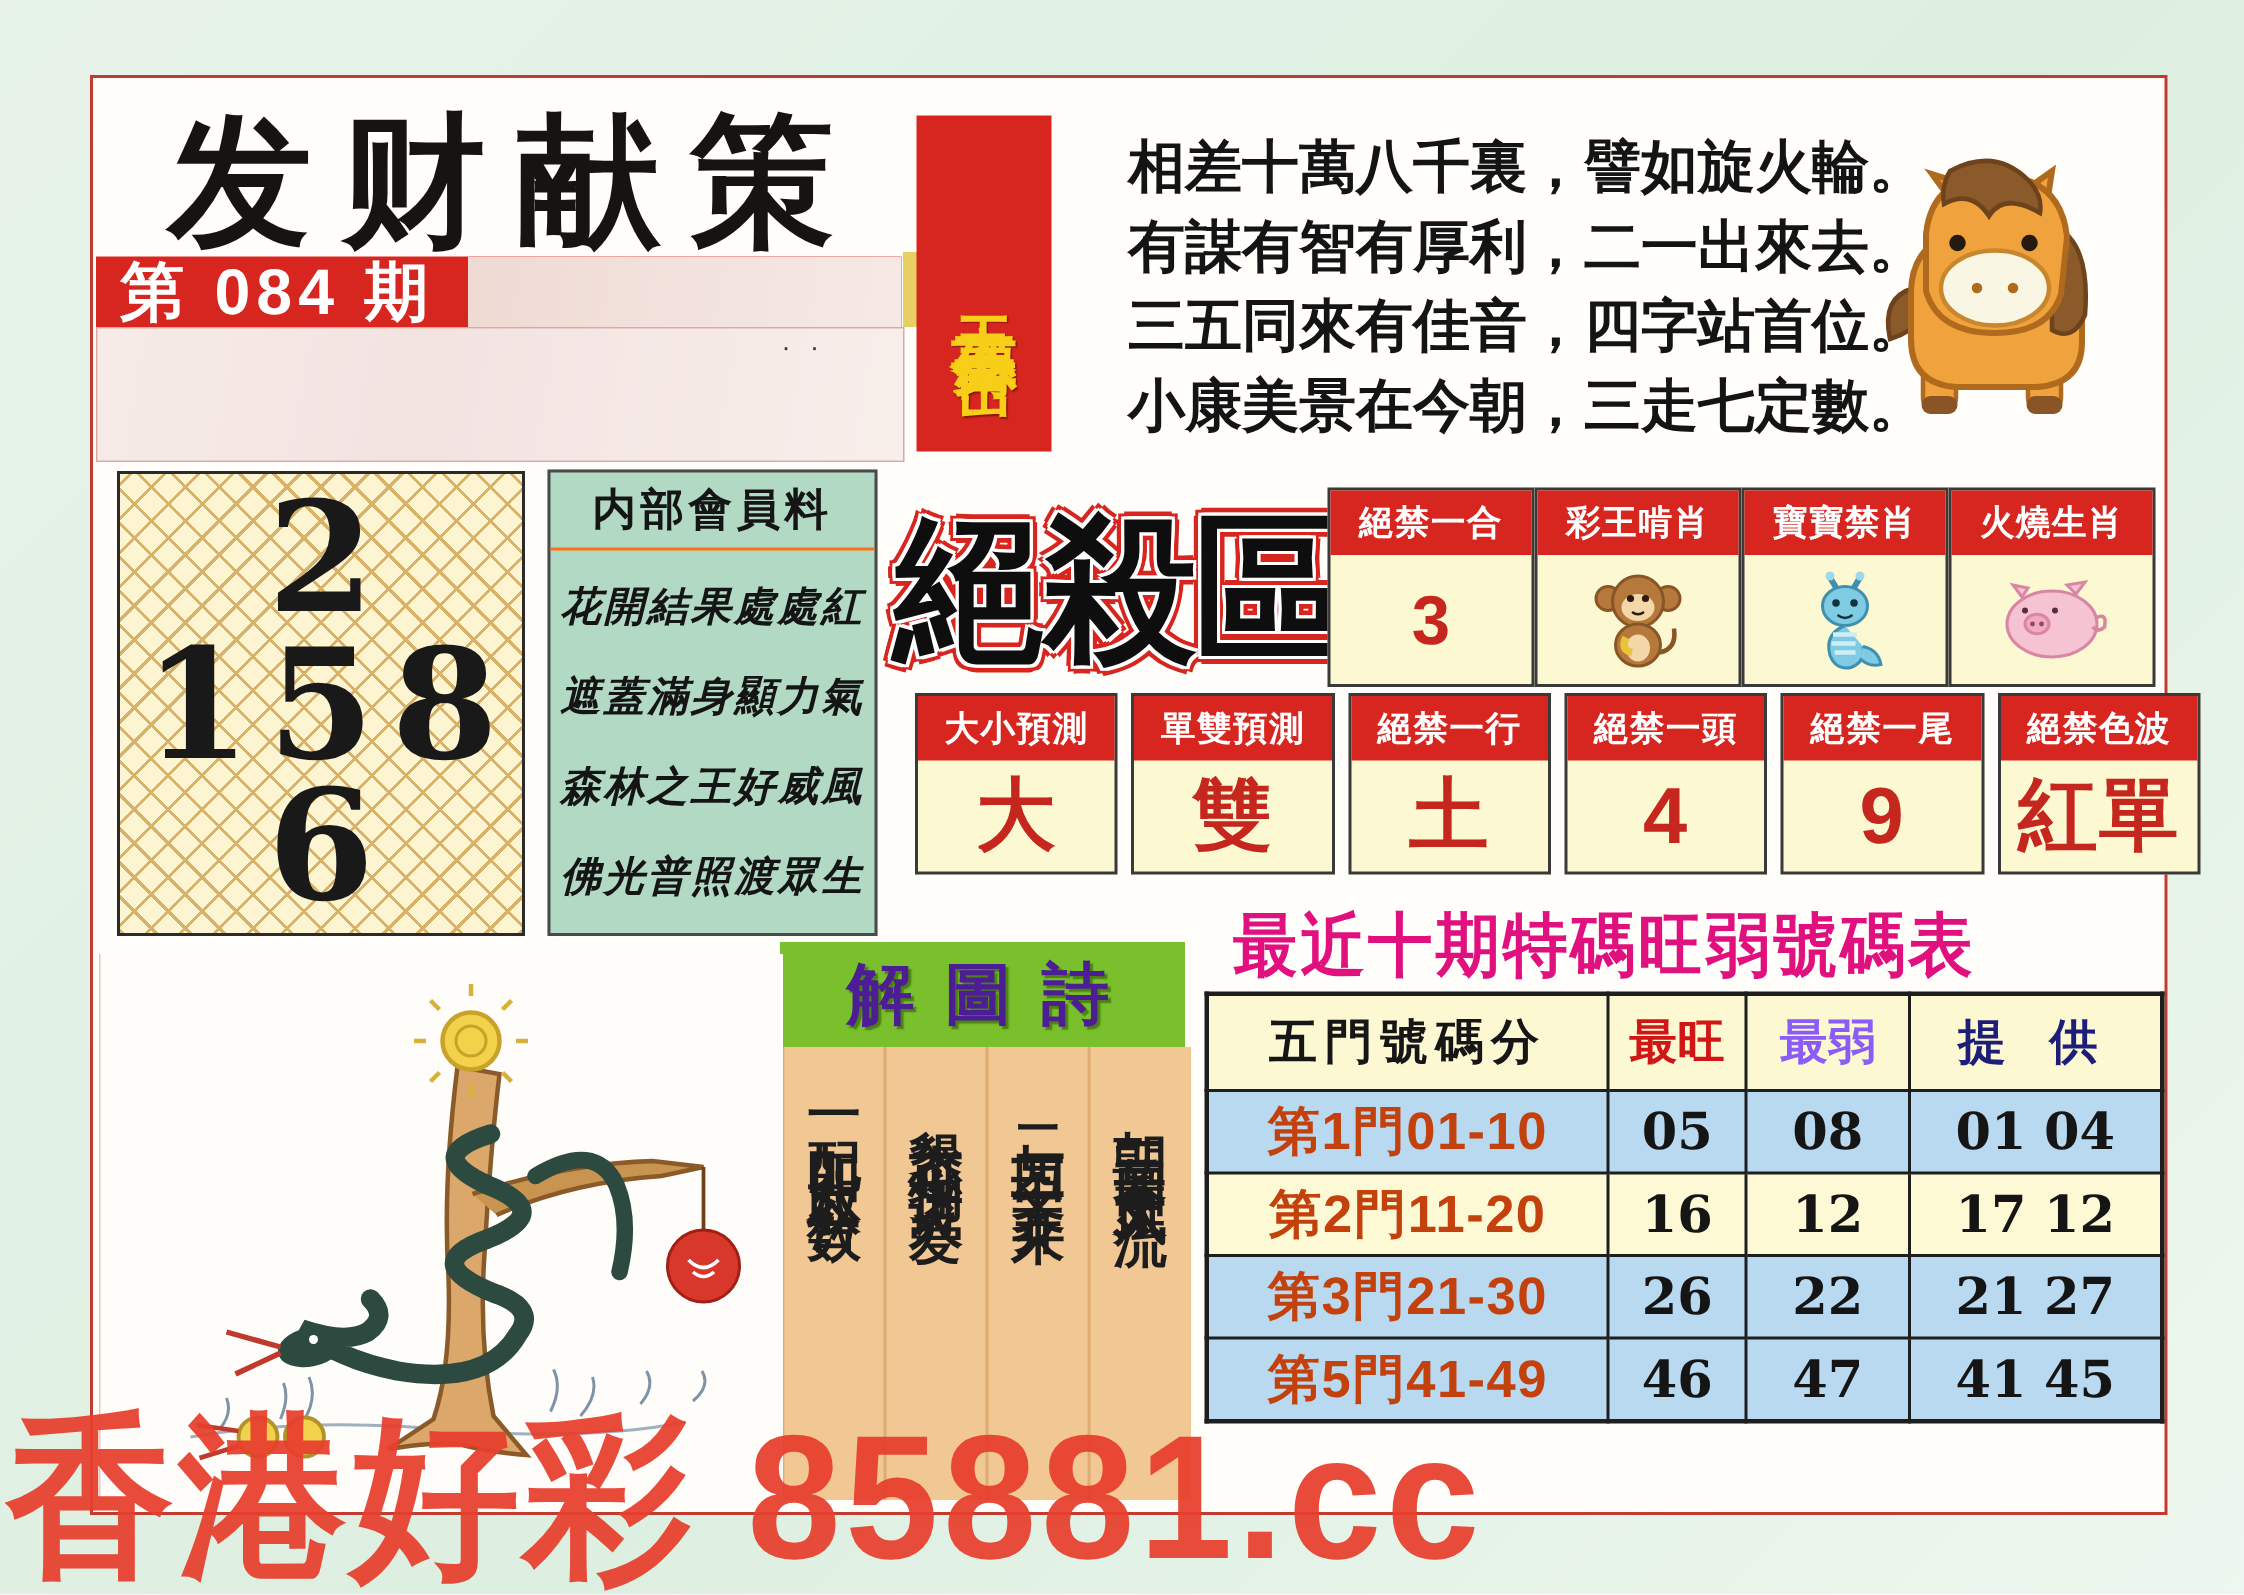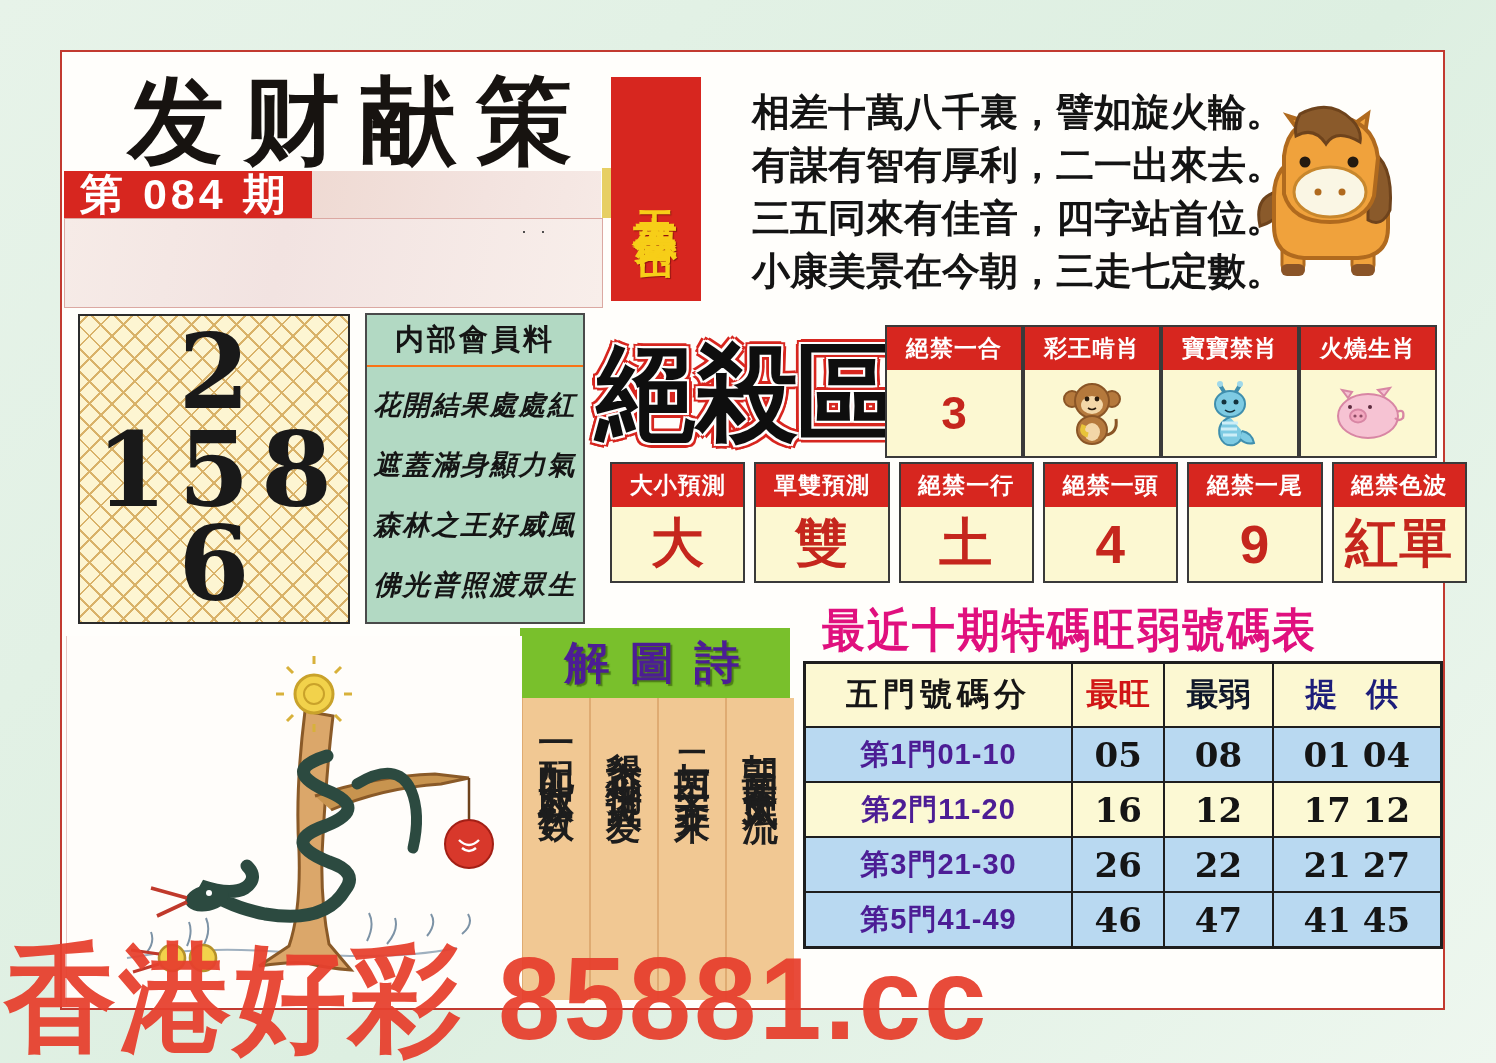--- a/index.html
+++ b/index.html
@@ -4,21 +4,21 @@
 <style>
   html,body{margin:0;padding:0;}
   .page{position:relative;width:1496px;height:1063px;overflow:hidden;
         background:linear-gradient(135deg,#e7f3e9 0%,#ddefe1 55%,#eef7ef 100%);
         font-family:"Liberation Sans",sans-serif;color:#151515;}
   .panel{position:absolute;left:60px;top:50px;width:1381px;height:956px;
          background:#fffefb;border:2px solid #c23a30;}
   .abs{position:absolute;}
 
   
-  .main-title{left:128px;top:58px;font-size:96px;font-weight:900;letter-spacing:20px;
+  .main-title{left:112px;top:58px;font-size:96px;font-weight:900;letter-spacing:20px;
               color:#171310;white-space:nowrap;}
   .issue-bar{left:64px;top:171px;width:537px;height:47px;background:#d7261f;
              display:flex;align-items:center;color:#fff;overflow:hidden;}
   .issue-bar .lbl{font-size:43px;font-weight:700;padding-left:16px;letter-spacing:4px;white-space:nowrap;}
   .issue-bar .suf{font-size:33px;font-weight:700;margin-left:34px;letter-spacing:4px;white-space:nowrap;}
   .issue-cover{position:absolute;left:248px;top:0;right:0;bottom:0;
                background:linear-gradient(100deg,#efdad3,#f3e3df 60%,#f6e9e5);}
   .blur-box{left:64px;top:218px;width:537px;height:88px;
             background:linear-gradient(100deg,#f6ebe7,#f2e3e1 40%,#f8eeea);
             border:1px solid #dba8a2;}
@@ -84,24 +84,24 @@
 
   
   .tbl-title{left:822px;top:602px;font-size:43px;font-weight:900;color:#e0107e;
              letter-spacing:2px;white-space:nowrap;transform:scaleY(1.08);}
   table.stats{left:803px;top:661px;width:640px;border-collapse:collapse;position:absolute;
               border:3px solid #1e1e1e;table-layout:fixed;}
   table.stats th,table.stats td{border:2px solid #1e1e1e;text-align:center;padding:0;}
   table.stats th{height:62px;background:#fcf8d2;font-size:32px;}
   .th-gate{letter-spacing:5px;color:#161616;}
   .th-hot{color:#d11616;}
-  .th-weak{color:#0f172a;}
+  .th-weak{color:#8b5cf6;}
   .th-give{color:#1d1d7a;letter-spacing:10px;}
   table.stats td{height:53px;}
-  td.gate{font-size:29px;font-weight:700;color:#4c1d95;text-align:left;padding-left:8px;
+  td.gate{font-size:35px;font-weight:700;color:#c2410c;text-align:left;padding-left:8px;
           letter-spacing:1px;white-space:nowrap;}
   td.num{font-family:"DejaVu Serif",serif;font-weight:700;font-size:34px;color:#151515;}
   tr.row-blue td{background:#b9d9f1;}
   tr.row-cream td{background:#fcf9d4;}
 
   
   .snake-box{left:66px;top:636px;width:455px;height:368px;background:#fffdfa;
              border-left:1px solid #e6c9c5;}
 
   

